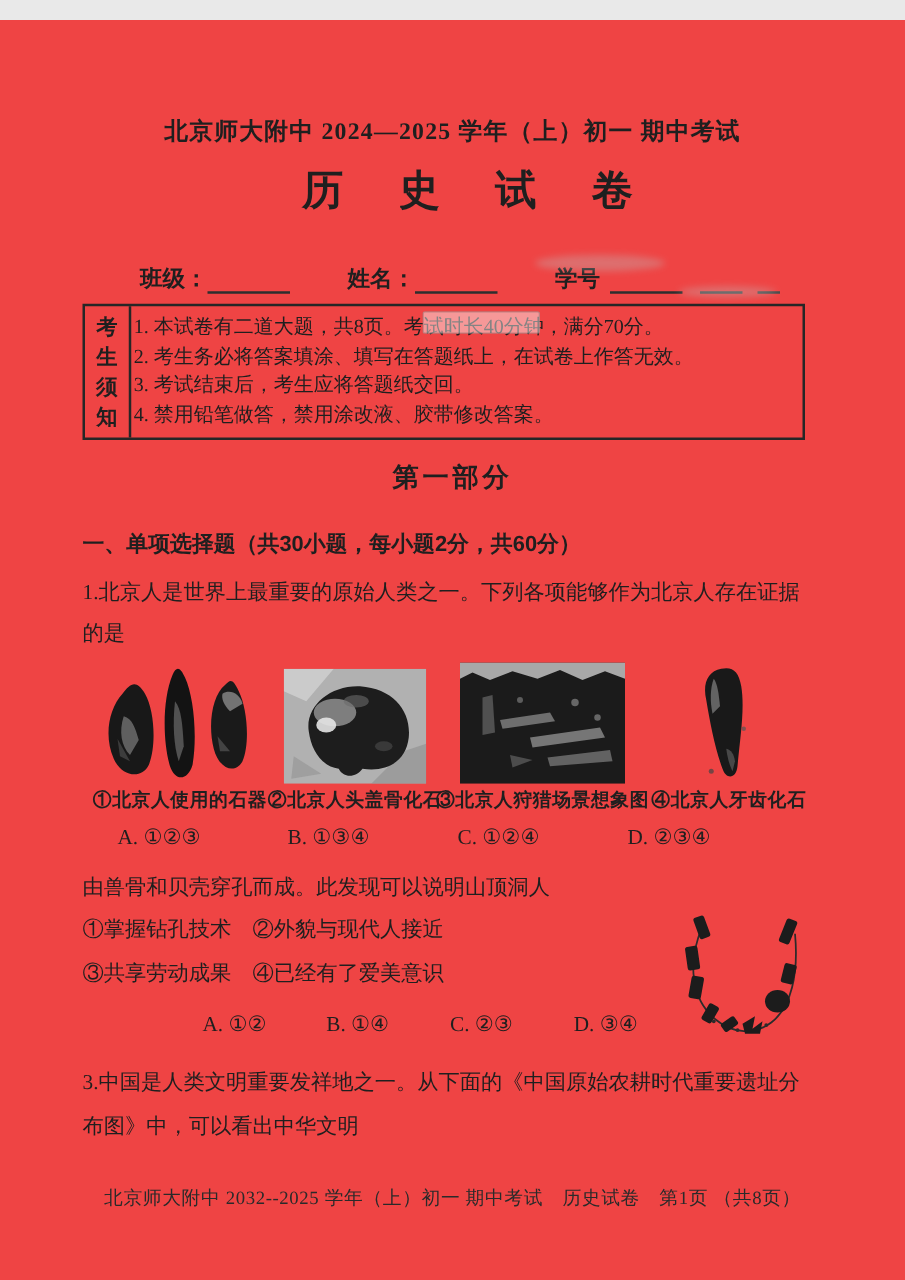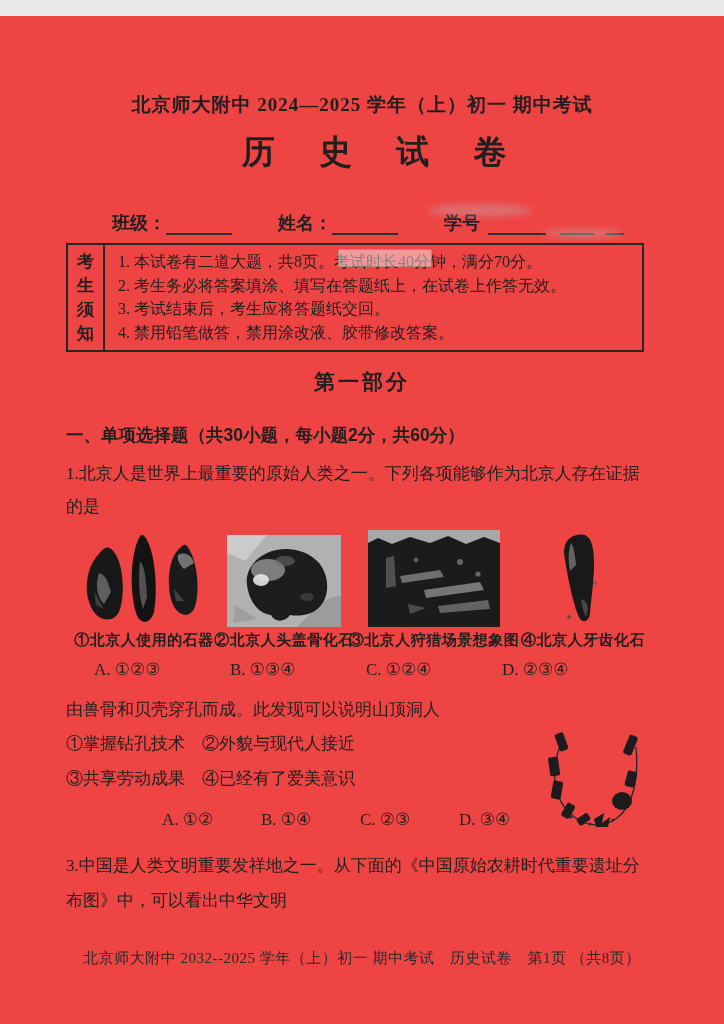--- a/index.html
+++ b/index.html
@@ -15,21 +15,21 @@
   
   .info-line { display:flex; align-items:flex-end; margin:36px 0 0 112px; font-size:18px; font-weight:600; }
   .blank { display:inline-block; border-bottom:2px solid #2e2e2e; height:22px; }
   .blank.w68 { width:66px; }
   .blank.w60 { width:58px; }
   .info-gap { width:46px; }
   .dash-seg { display:inline-block; border-bottom:2px solid #4a4a4a; height:22px; }
   
   .notice-box { display:flex; width:578px; margin:8px 0 0 66px; border:2px solid #262626; }
   .notice-side { width:37px; border-right:2px solid #262626; display:flex; flex-direction:column; align-items:center; justify-content:space-around; padding:5px 0; font-size:17px; font-weight:700; }
-  .notice-items { flex:1; padding:5px 6px 6px 13px; font-size:16px; line-height:23.5px; }
+  .notice-items { flex:1; padding:5px 6px 6px 2px; font-size:16px; line-height:23.5px; }
   .notice-items div { white-space:nowrap; }
   
   .part-heading { margin-top:16px; text-align:center; font-family:"Liberation Sans", sans-serif; font-size:21px; font-weight:700; letter-spacing:3px; }
   .mc-heading { margin:27px 0 0 66px; font-family:"Liberation Sans", sans-serif; font-size:17.5px; font-weight:700; }
   
   .q-text { margin:10px 58px 0 66px; font-size:17px; line-height:33px; }
   .q-text .line { white-space:nowrap; }
   
   .figs-row { display:flex; align-items:flex-end; margin:6px 0 0 68px; }
   .fig { display:flex; flex-direction:column; align-items:center; }

